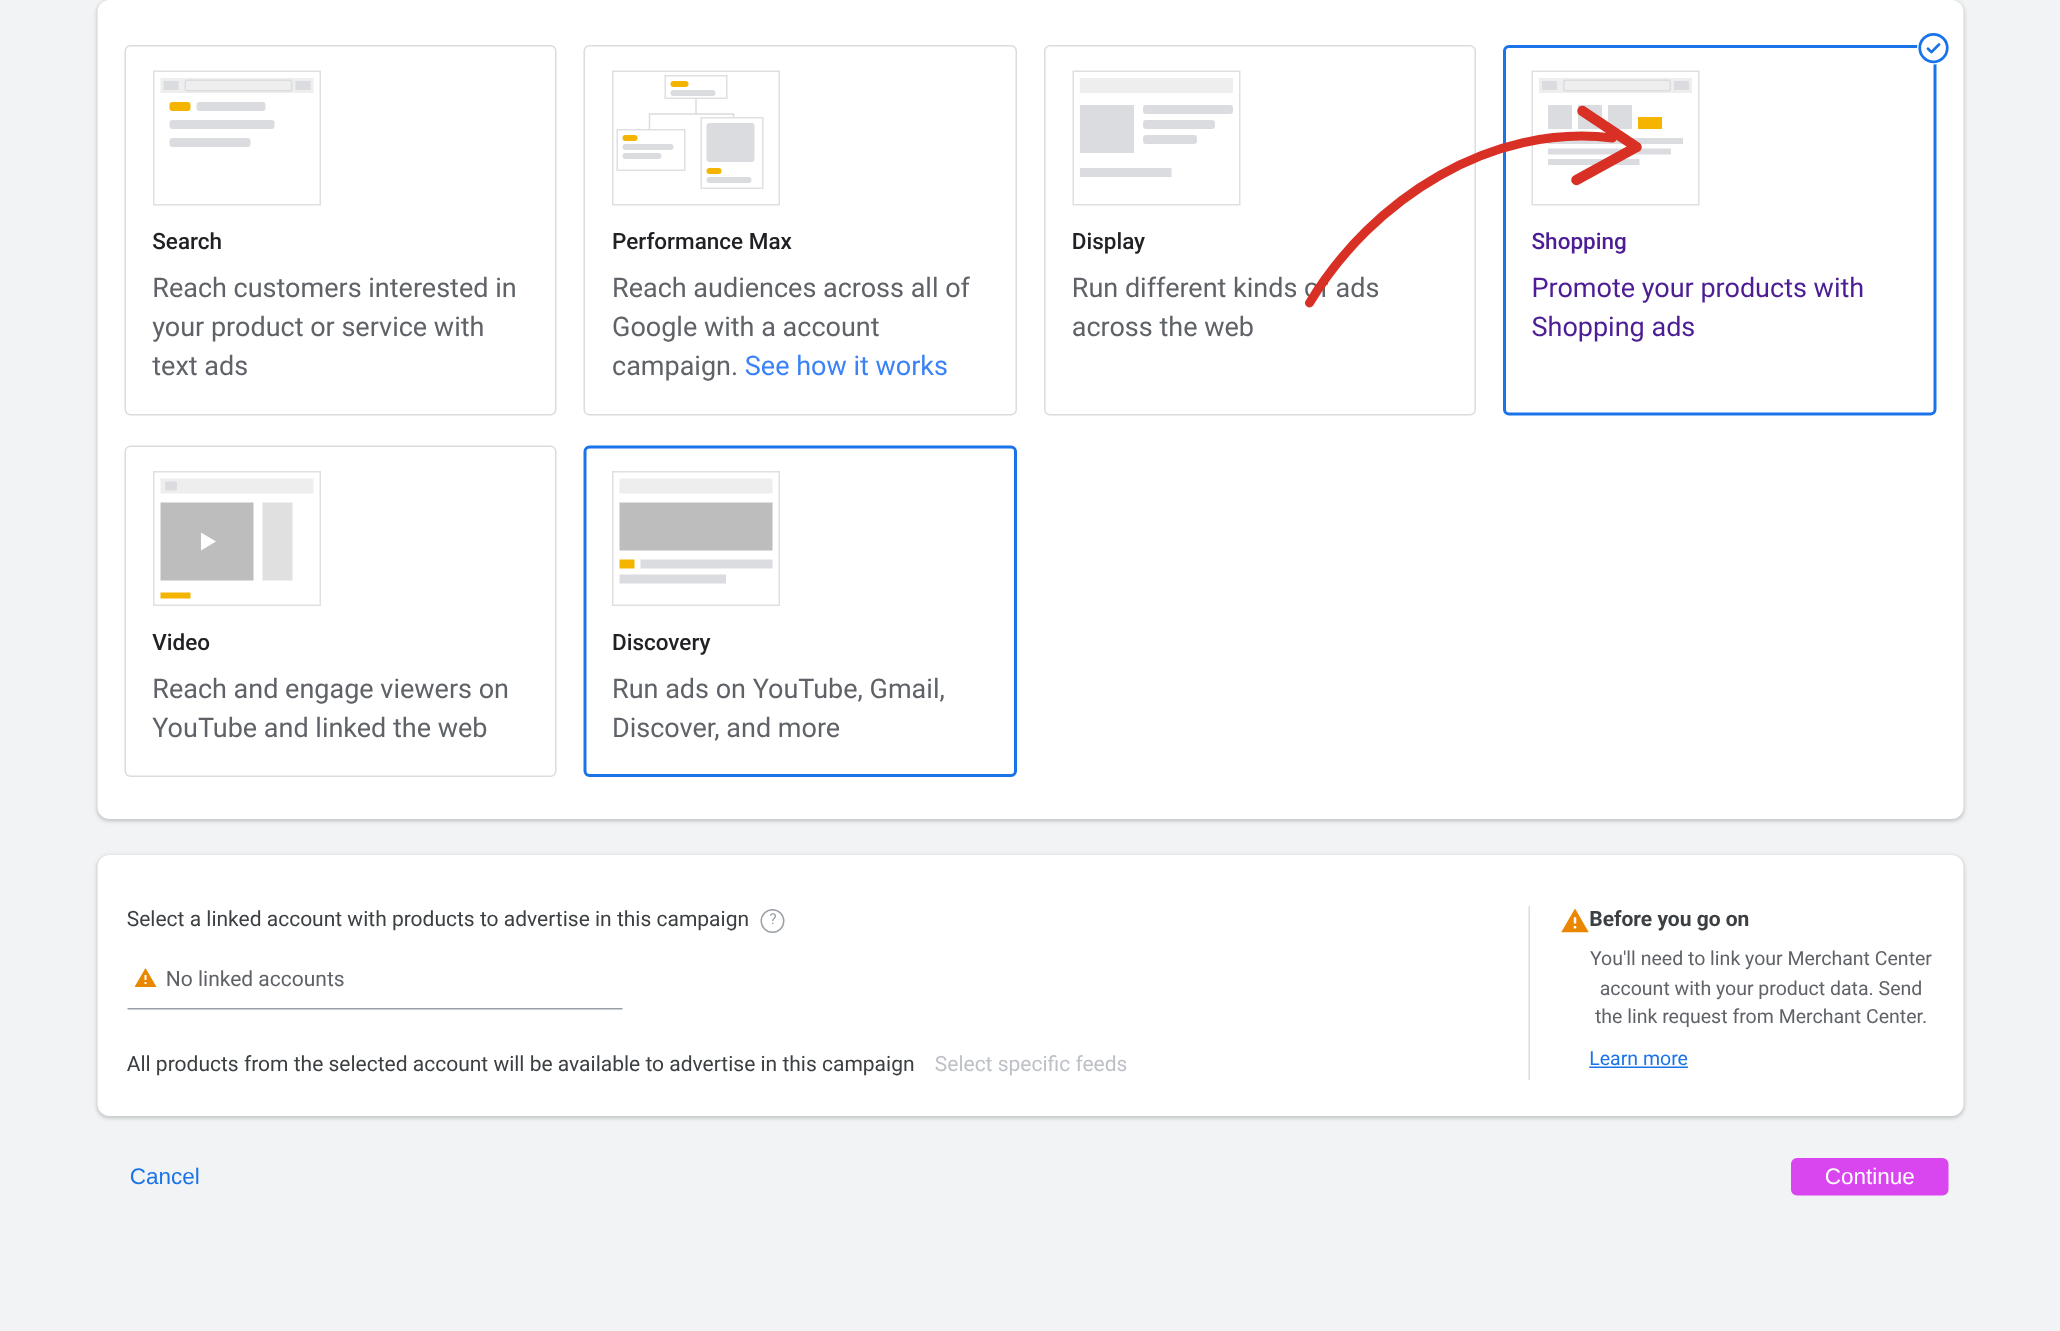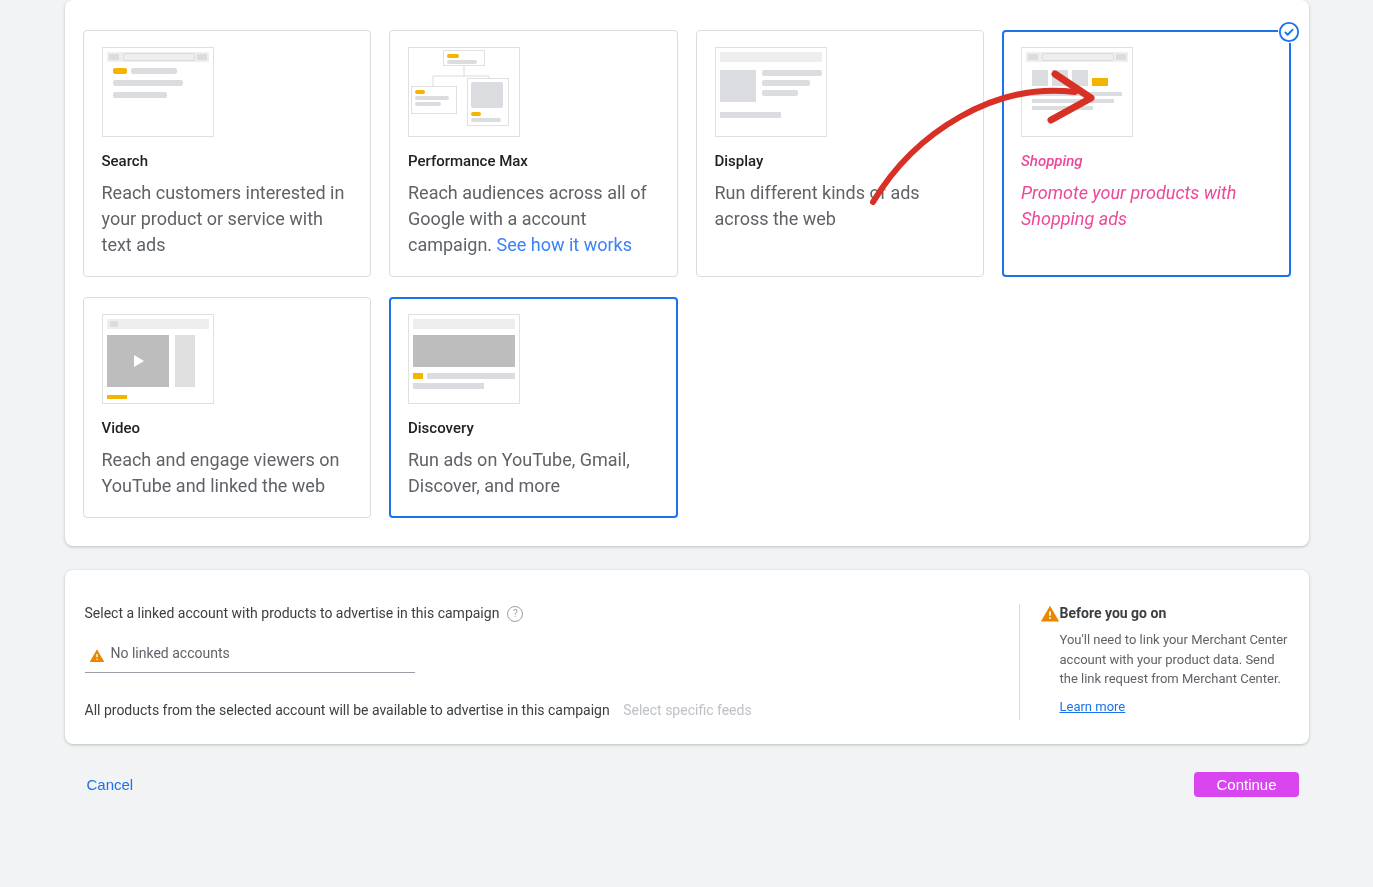--- a/index.html
+++ b/index.html
@@ -53,21 +53,21 @@
       margin-bottom: 14px;
       padding: 4px;
       position: relative;
     }
     .card h3 {
       font-size: 15px;
       font-weight: 500;
       color: #202124;
       margin-bottom: 8px;
     }
-    .card.selected h3, .card.selected p { color: #ec4899; font-style: italic; }
+    .card.selected h3, .card.selected p { color: #4c1d95; }
     .card p {
       font-size: 18px;
       color: #5f6368;
       line-height: 1.45;
     }
     .card a.inline-link { color: #3b82f6; text-decoration: none; }
     .check-badge {
       position: absolute;
       top: -11px; right: -11px;
       width: 22px; height: 22px;
@@ -145,29 +145,29 @@
       display: flex;
       gap: 0;
     }
     .sect-label { font-size: 14px; color: #3c4043; display:flex; align-items:center; gap:8px; }
     .help-icon { width:16px;height:16px;border:1.5px solid #9aa0a6;border-radius:50%;display:inline-flex;align-items:center;justify-content:center;font-size:10px;color:#9aa0a6;}
     .dropdown {
       margin: 12px 0 4px;
       width: 330px;
       border-bottom: 1px solid #9aa0a6;
       padding: 8px 4px;
-      display:flex; align-items:flex-end; gap:6px;
+      display:flex; align-items:flex-start; gap:6px;
       color:#5f6368;
     }
     .warn-icon { color:#ea8600; }
     .warn-icon svg{display:block;}
     .subtext { margin-top: 28px; color:#3c4043; font-size:14px;}
     .subtext .disabled { color:#bdc1c6; margin-left:10px;}
     .right .content h4{font-size:14px;font-weight:700;color:#3c4043;margin-bottom:6px;}
-    .right .content p{font-size:13px;color:#5f6368;line-height:1.5;margin-bottom:8px;}
+    .right .content p{font-size:13px;color:#5f6368;line-height:1.5;margin-bottom:8px;text-align:center;}
     .right .content a{color:#1a73e8;text-decoration:underline;font-size:13px;}
 
     .actions {
       display:flex;
       justify-content:space-between;
       gap:20px;
       margin: 24px 20px 0;
       align-items:center;
     }
     .btn-text{color:#1a73e8;background:none;border:none;font-size:15px;font-weight:500;cursor:pointer;padding:8px 12px;}

